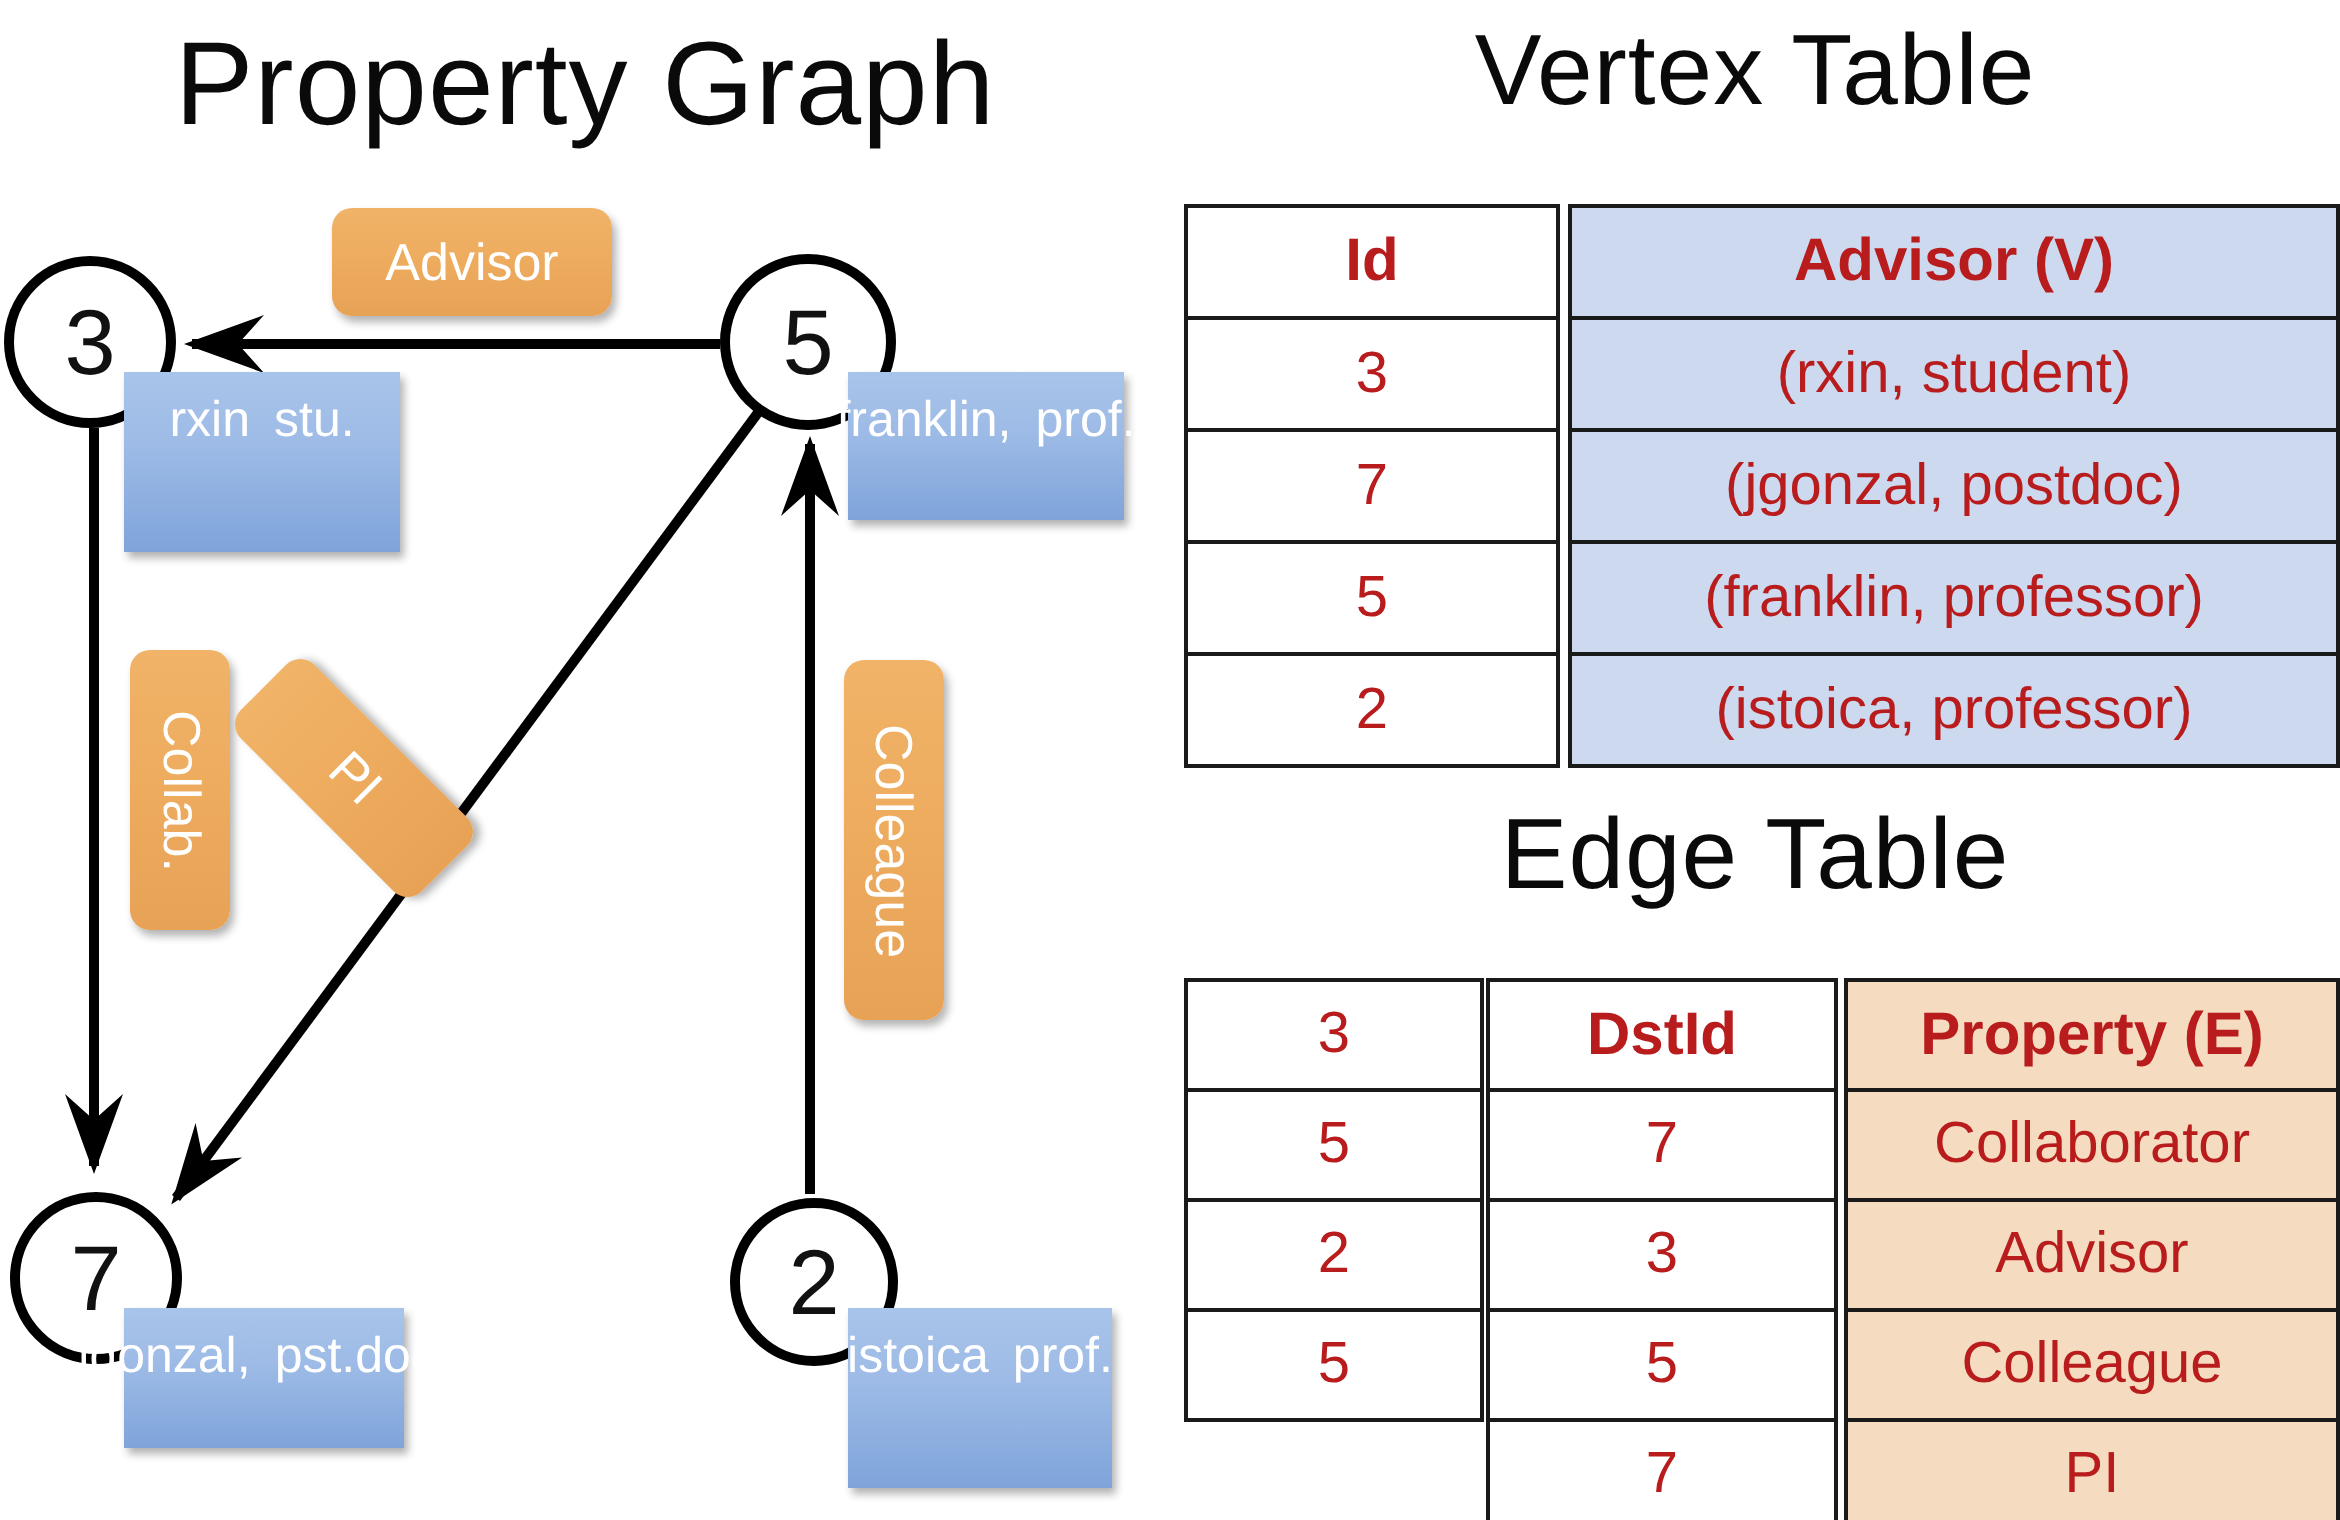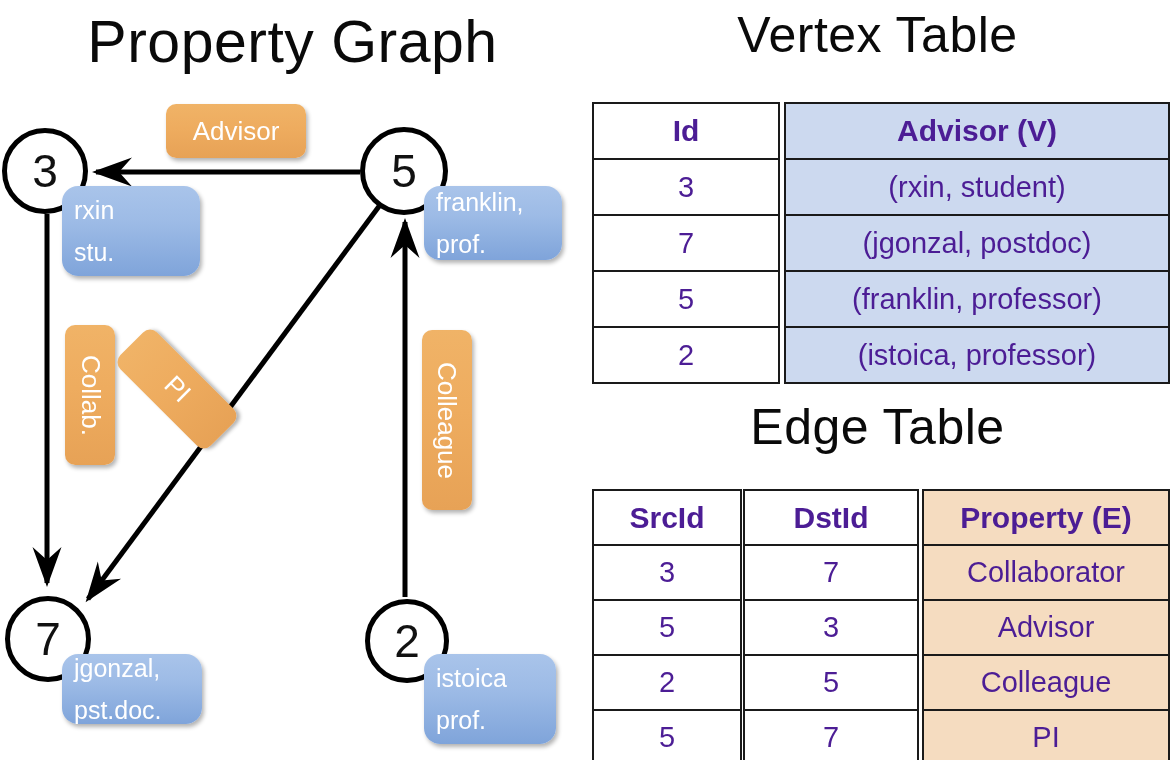--- a/index.html
+++ b/index.html
@@ -68,32 +68,32 @@
     font-weight: 300;
     font-size: 46px;
     color: #111111;
     line-height: 1;
   }
   .node-num { pointer-events: none; }
 
   
   .vbox {
     position: absolute;
-    border-radius: 16px;
+    border-radius: 0;
     background: linear-gradient(to bottom, #a9c4ea 0%, #9dbbe6 40%, #7fa4da 100%);
     box-shadow: 2px 3px 4px rgba(0,0,0,0.30);
     color: #ffffff;
     font-family: "Liberation Sans", sans-serif;
     font-weight: 300;
     font-size: 25px;
     line-height: 1.22;
     padding: 9px 12px;
     box-sizing: border-box;
     display: flex;
-    flex-direction: column;
+    flex-direction: row;
     justify-content: center;
     gap: 12px;
   }
   
   .ebox {
     position: absolute;
     border-radius: 10px;
     background: linear-gradient(to bottom, #f0b367 0%, #eeac5f 45%, #e7a256 100%);
     box-shadow: 2px 3px 4px rgba(0,0,0,0.30);
     color: #ffffff;
@@ -125,21 +125,21 @@
     position: absolute;
     border-collapse: collapse;
     font-family: "Liberation Sans", sans-serif;
     table-layout: fixed;
   }
   .tbl td, .tbl th {
     border: 2px solid #1a1a1a;
     text-align: center;
     font-weight: 300;
     font-size: 29px;
-    color: #4c1d95;
+    color: #b91c1c;
     padding: 0;
     height: 54px;
     vertical-align: middle;
   }
   .tbl th {
     font-weight: bold;
     font-size: 30px;
   }
   .fill-blue { background: #ccd9ef; }
   .fill-orange { background: #f5dcc0; }
@@ -272,23 +272,20 @@
       </tr>
       <tr>
         <td class="fill-blue">(istoica, professor)</td>
       </tr>
     </tbody>
   </table>
 
   <table class="tbl" id="edge-src-table">
     <tbody>
       <tr>
-        <th class="fill-white">SrcId</th>
-      </tr>
-      <tr>
         <td class="fill-white">3</td>
       </tr>
       <tr>
         <td class="fill-white">5</td>
       </tr>
       <tr>
         <td class="fill-white">2</td>
       </tr>
       <tr>
         <td class="fill-white">5</td>

